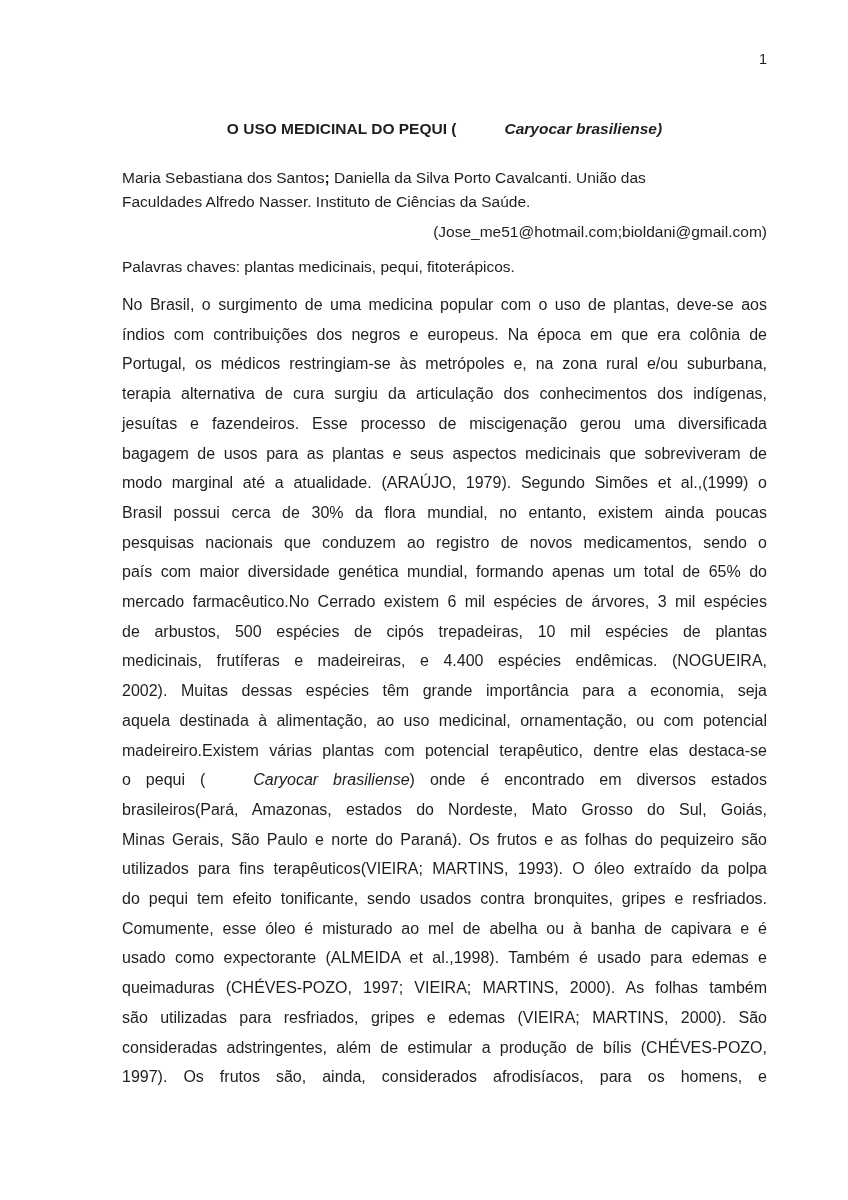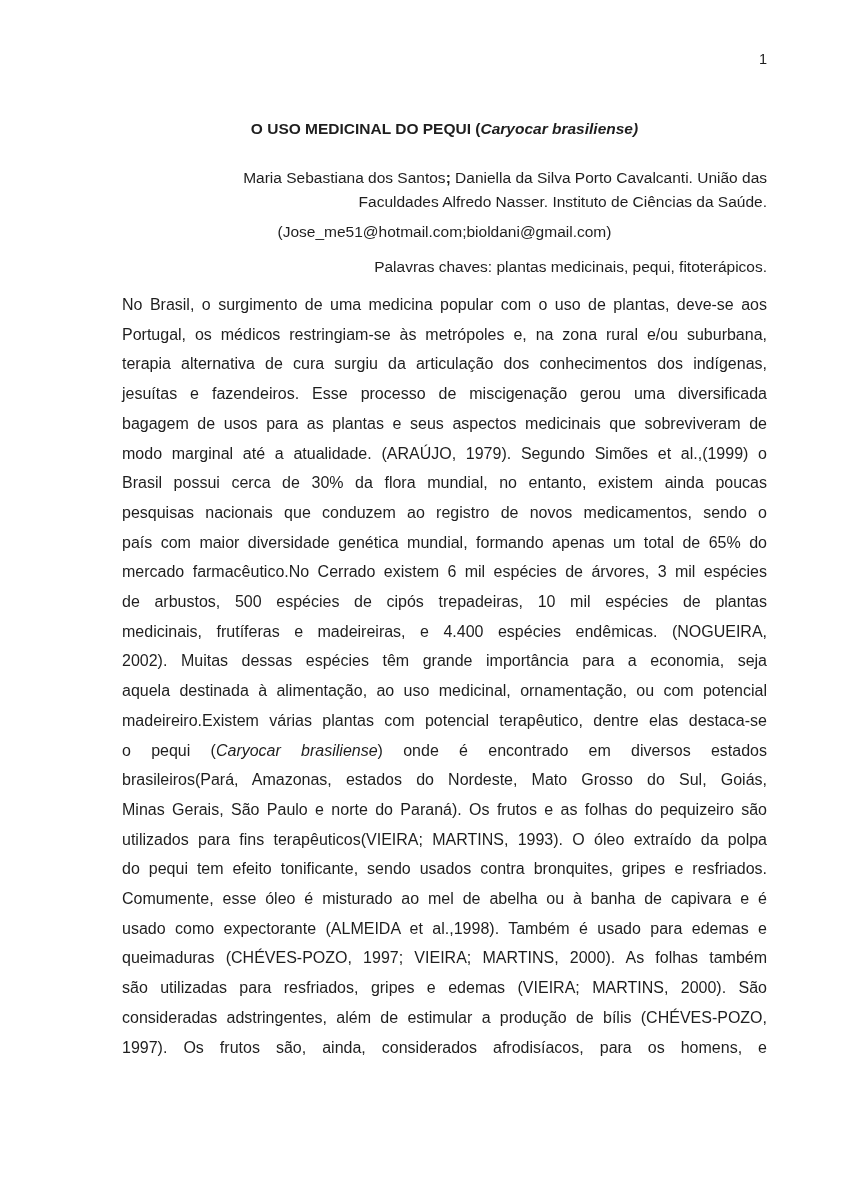--- a/index.html
+++ b/index.html
@@ -32,47 +32,47 @@
   .title {
     top: 119px;
     text-align: center;
     font-size: 15.5px;
     font-weight: bold;
     line-height: 20px;
     margin: 0;
   }
   .authors-block {
     top: 166px;
-    text-align: right;
+    text-align: left;
     font-size: 15.5px;
     line-height: 24px;
   }
   .email-line {
     top: 220px;
-    text-align: center;
+    text-align: right;
     font-size: 15.5px;
     line-height: 24px;
   }
   .keywords-line {
     top: 257px;
-    text-align: right;
+    text-align: left;
     font-size: 15.5px;
     line-height: 20px;
   }
   .body-text {
     top: 290px;
     font-size: 16px;
     line-height: 29.7px;
   }
   .body-line {
     text-align: justify;
     text-align-last: justify;
     white-space: normal;
   }
-  .it { font-style: italic; }
+  .it { font-style: italic; padding-left: 48px; }
   .bd { font-weight: bold; }
 </style>
 </head>
 <body style="color: rgb(30, 30, 30); background: rgb(255, 255, 255);">
 
 <div class="page">
 
   <div class="col page-number">1</div>
 
   <h1 class="col title"><span>O USO MEDICINAL DO PEQUI (</span><span class="it">Caryocar brasiliense)</span></h1>
@@ -81,20 +81,21 @@
       <div><span>Maria Sebastiana dos Santos</span><span class="bd">;</span><span> Daniella da Silva Porto Cavalcanti. União das</span></div>
       <div><span>Faculdades Alfredo Nasser. Instituto de Ciências da Saúde.</span></div>
     </div>
 
   <div class="col email-line">(Jose_me51@hotmail.com;bioldani@gmail.com)</div>
 
   <div class="col keywords-line">Palavras chaves: plantas medicinais, pequi, fitoterápicos.</div>
 
   <div class="col body-text">
       <div class="body-line"><span>No Brasil, o surgimento de uma medicina popular com o uso de plantas, deve-se aos</span></div>
+      <div class="body-line"><span>índios com contribuições dos negros e europeus. Na época em que era colônia de</span></div>
       <div class="body-line"><span>Portugal, os médicos restringiam-se às metrópoles e, na zona rural e/ou suburbana,</span></div>
       <div class="body-line"><span>terapia alternativa de cura surgiu da articulação dos conhecimentos dos indígenas,</span></div>
       <div class="body-line"><span>jesuítas e fazendeiros. Esse processo de miscigenação gerou uma diversificada</span></div>
       <div class="body-line"><span>bagagem de usos para as plantas e seus aspectos medicinais que sobreviveram de</span></div>
       <div class="body-line"><span>modo marginal até a atualidade. (ARAÚJO, 1979). Segundo Simões et al.,(1999) o</span></div>
       <div class="body-line"><span>Brasil possui cerca de 30% da flora mundial, no entanto, existem ainda poucas</span></div>
       <div class="body-line"><span>pesquisas nacionais que conduzem ao registro de novos medicamentos, sendo o</span></div>
       <div class="body-line"><span>país com maior diversidade genética mundial, formando apenas um total de 65% do</span></div>
       <div class="body-line"><span>mercado farmacêutico.No Cerrado existem 6 mil espécies de árvores, 3 mil espécies</span></div>
       <div class="body-line"><span>de arbustos, 500 espécies de cipós trepadeiras, 10 mil espécies de plantas</span></div>

